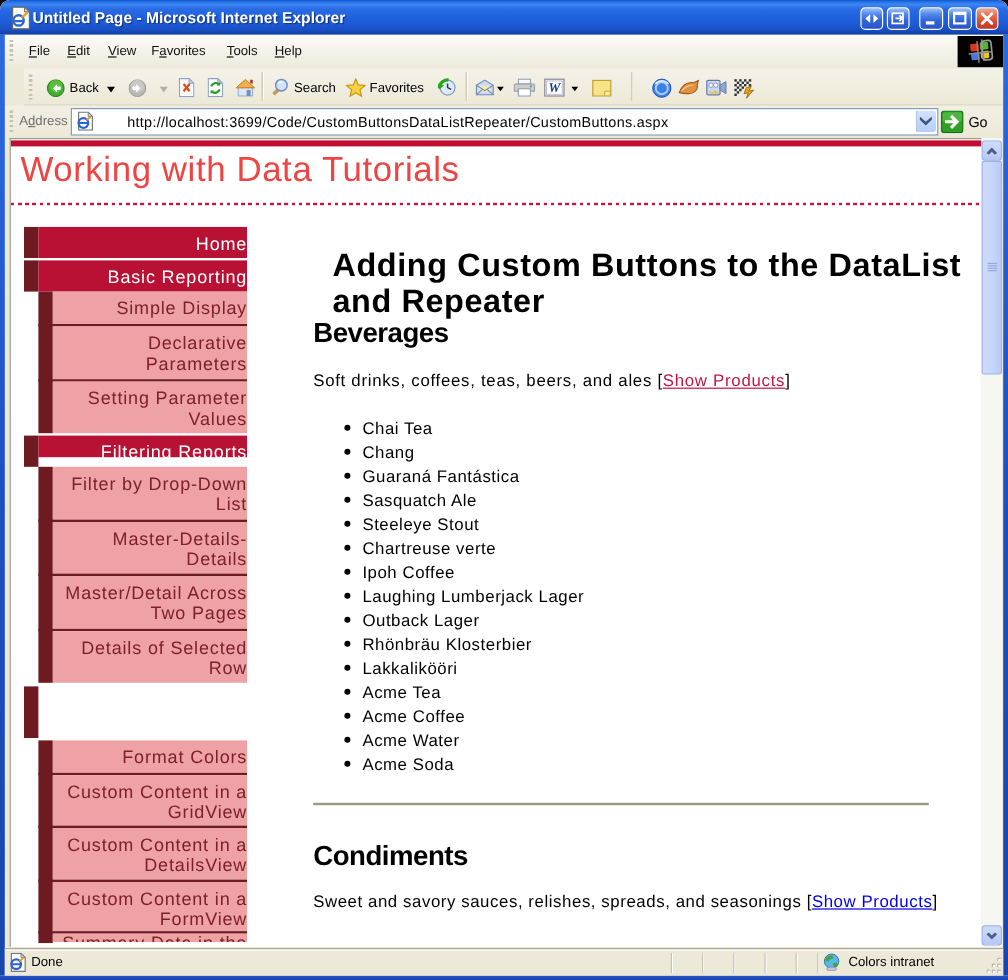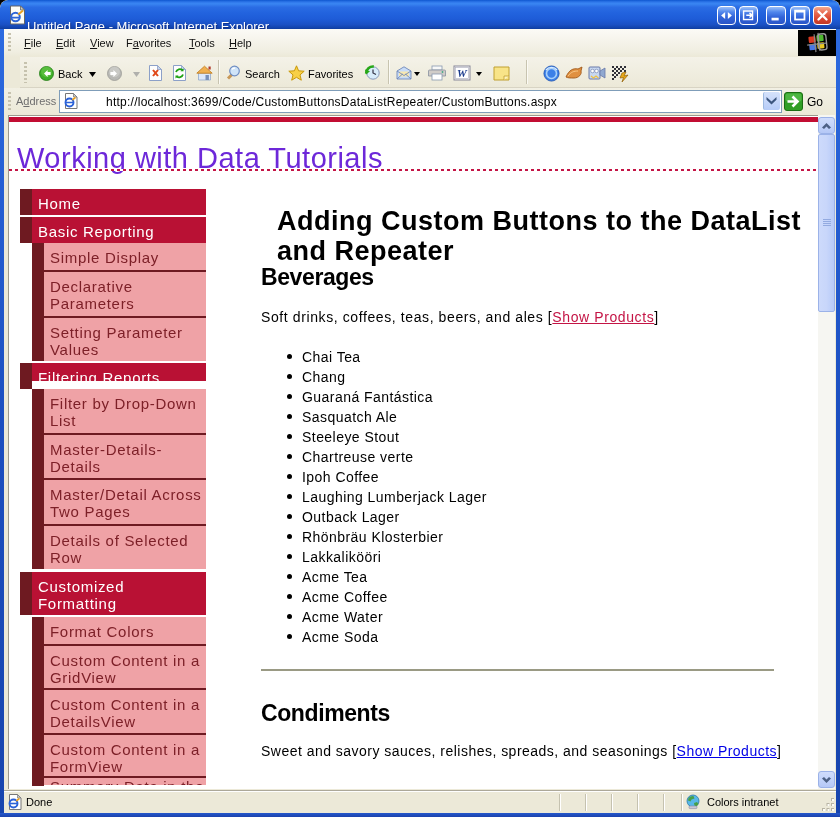--- a/index.html
+++ b/index.html
@@ -1,21 +1,21 @@
 <!DOCTYPE html>
 <html><head><meta charset="utf-8">
 <style>
   html,body{margin:0;padding:0;}
   body{width:840px;height:817px;background:#000;font-family:"Liberation Sans",sans-serif;position:relative;overflow:hidden;}
   .abs{position:absolute;}
   #win{position:absolute;left:0;top:0;width:840px;height:817px;background:#ECE9D8;border-radius:8px 8px 0 0;overflow:hidden;}
   
   #titlebar{left:0;top:0;width:840px;height:29px;border-radius:8px 8px 0 0;
     background:linear-gradient(180deg,#0f57d0 0%,#2e77ea 7%,#3a86f2 13%,#2a6ce4 25%,#2263de 45%,#1e5cd8 65%,#1a50c4 85%,#1243ab 96%,#0f3d9e 100%);}
-  #titletext{left:27px;top:7px;color:#fff;font-size:13px;font-weight:normal;letter-spacing:0px;text-shadow:1px 1px 1px #10308a;margin-top:12px;}
+  #titletext{left:27px;top:7px;color:#fff;font-size:13px;font-weight:bold;letter-spacing:0px;text-shadow:1px 1px 1px #10308a;}
   .tbtn{top:6px;width:19px;height:19px;border-radius:4px;border:1px solid #fff;box-sizing:border-box;
     background:linear-gradient(180deg,#9cc0f8 0%,#5086ec 30%,#3264d8 60%,#2a55c8 100%);}
   .tbtn.red{background:linear-gradient(180deg,#f4a98e 0%,#e86a50 35%,#d84530 70%,#c03825 100%);}
   .glyph{position:absolute;left:0;top:0;width:100%;height:100%;}
   
   #menubar{left:4px;top:29px;width:832px;height:28px;background:linear-gradient(180deg,#fbfaf6,#f0eee1 80%,#ece9d8);text-decoration:underline;}
   .menuitem{position:absolute;top:8px;font-size:11px;color:#111;}
   #throbber{position:absolute;left:794px;top:1px;width:38px;height:26px;background:#000;}
   
   #toolbar{left:4px;top:57px;width:832px;height:31px;background:linear-gradient(180deg,#f4f2e8,#ece9d8);border-bottom:1px solid #d8d4c4;box-sizing:border-box;margin-left:16px;}
@@ -27,25 +27,25 @@
   #addrbar{left:4px;top:88px;width:832px;height:26px;background:linear-gradient(180deg,#f2f0e4,#ece9d8);}
   #addrbox{position:absolute;left:55px;top:2px;width:721px;height:21px;background:#fff;border:1px solid #7f9db9;}
   #addr-drop{position:absolute;right:1px;top:1px;width:16px;height:18px;background:linear-gradient(180deg,#d5e2fb,#b6ccf8);border-left:1px solid #9db9e0;border-radius:2px;}
   
   #bl{left:0;top:29px;width:4px;height:784px;background:linear-gradient(180deg,#2c6ae0,#1c4fc0 50%,#1845ae);}
   #br{left:836px;top:29px;width:4px;height:784px;background:linear-gradient(180deg,#2c6ae0,#1c4fc0 50%,#1845ae);}
   #bb{left:0;top:813px;width:840px;height:4px;background:linear-gradient(180deg,#2458cc,#1c42ac);}
   
   #viewport{left:8px;top:115px;width:810px;height:674px;background:#fff;border-top:1px solid #9c9a8c;border-left:1px solid #9c9a8c;box-sizing:border-box;overflow:hidden;}
   #redbar{left:0px;top:1px;width:809px;height:5px;background:#c20d33;}
-  #sitetitle{left:8px;top:10px;font-size:29px;color:#6d28d9;letter-spacing:0.5px;margin-top:16px;}
+  #sitetitle{left:8px;top:10px;font-size:29px;color:#ef4444;letter-spacing:0.5px;}
   #dashline{left:0;top:53px;width:809px;height:2px;background:repeating-linear-gradient(90deg,#c41445 0 3px,#ffffff 3px 6px);}
   
   #nav{left:11px;top:73px;width:186px;height:597px;overflow:hidden;}
-  .ni{position:absolute;left:0;box-sizing:border-box;font-size:15px;letter-spacing:0.7px;line-height:17px;}
+  .ni{position:absolute;left:0;box-sizing:border-box;font-size:15px;letter-spacing:0.7px;line-height:17px;text-align:right;}
   .ntab{position:absolute;left:0;width:12px;background:#6e1a21;}
   .nt{left:12px;width:174px;background:#b91134;color:#fff;padding:6px 0 0 6px;}
   .ns{left:24px;width:162px;background:#efa2a6;color:#7d2028;padding:6px 0 0 6px;}
   .nstrip{position:absolute;left:12px;width:12px;background:#6e1a21;}
   .nsep{position:absolute;left:12px;width:174px;height:2px;background:#6e1a21;}
   
   #main{left:252px;top:74px;width:560px;}
   .mabs{position:absolute;left:0;}
   h1.t{font-size:27px;line-height:30px;font-weight:bold;margin:16px;letter-spacing:0.5px;}
   h2.t{font-size:23px;font-weight:bold;margin:0;letter-spacing:-0.4px;}
@@ -309,21 +309,20 @@
         <div class="ni nt" style="top:174px;height:18px">Filtering Reports</div>
       <div class="nstrip" style="top:200px;height:180px"></div>
       <div class="ni ns" style="top:200px;height:44px">Filter by Drop-Down<br>List</div>
       <div class="nsep" style="top:244px"></div>
       <div class="ni ns" style="top:246px;height:43px">Master-Details-<br>Details</div>
       <div class="nsep" style="top:289px"></div>
       <div class="ni ns" style="top:291px;height:44px">Master/Detail Across<br>Two Pages</div>
       <div class="nsep" style="top:335px"></div>
       <div class="ni ns" style="top:337px;height:43px">Details of Selected<br>Row</div>
       <div class="ntab" style="top:383px;height:43px"></div>
-        <div class="ni nt" style="top:383px;height:43px">Customized<br>Formatting</div>
       <div class="nstrip" style="top:428px;height:169px"></div>
       <div class="ni ns" style="top:428px;height:27px">Format Colors</div>
       <div class="nsep" style="top:455px"></div>
       <div class="ni ns" style="top:457px;height:42px">Custom Content in a<br>GridView</div>
       <div class="nsep" style="top:499px"></div>
       <div class="ni ns" style="top:501px;height:43px">Custom Content in a<br>DetailsView</div>
       <div class="nsep" style="top:544px"></div>
       <div class="ni ns" style="top:546px;height:43px">Custom Content in a<br>FormView</div>
       <div class="nsep" style="top:587px"></div>
       <div class="ni ns" style="top:589px;height:7px;overflow:hidden;padding-top:0">Summary Data in the</div>

